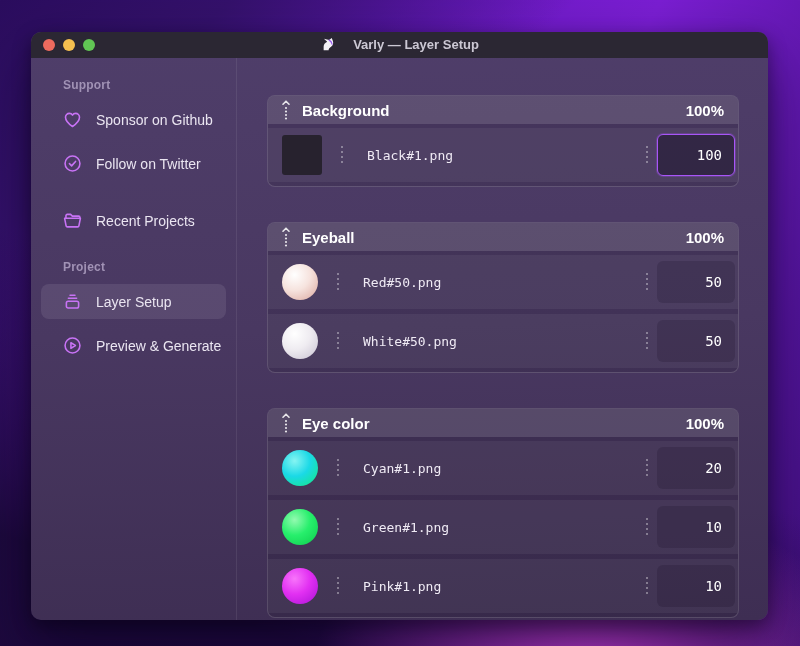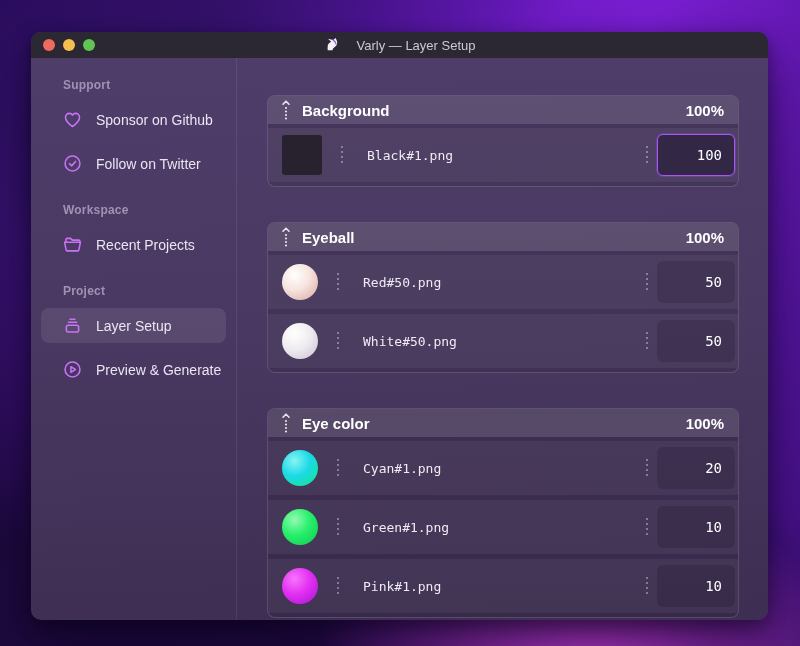--- a/index.html
+++ b/index.html
@@ -20,21 +20,21 @@
     box-shadow:0 28px 60px rgba(10,0,30,0.55), 0 6px 18px rgba(0,0,0,0.4);
     background:linear-gradient(178deg, #4f3e6a 0%, #493861 50%, #3e2e53 100%);
     display:flex; flex-direction:column;
   }
   .titlebar {
     height:26px; flex:0 0 26px; background:#2b2733;
     display:flex; align-items:center; justify-content:center; position:relative;
   }
   .lights { position:absolute; left:12px; top:7px; display:flex; gap:8px; }
   .light { width:12px; height:12px; border-radius:50%; }
-  .titlebar-title { display:flex; align-items:center; gap:17px; font-size:13px; font-weight:normal; color:#ccc8d4; }
+  .titlebar-title { display:flex; align-items:flex-start; gap:17px; font-size:13px; font-weight:bold; color:#ccc8d4; }
   .win-body { flex:1; display:flex; min-height:0; }
 
   
   .sidebar { width:206px; flex:0 0 206px; border-right:1px solid rgba(255,255,255,0.08); padding-top:20px; }
   .section { margin-bottom:22px; }
   .section-header { margin:0 0 10px 32px; font-size:12px; font-weight:bold; color:#a192b5; letter-spacing:0.2px; }
   .side-item {
     display:flex; align-items:center; gap:13px; height:35px;
     margin:0 10px 9px 10px; padding-left:20px; border-radius:8px; cursor:pointer;
   }
@@ -124,21 +124,20 @@
             <svg width="21" height="21" viewBox="0 0 24 24" fill="none" stroke="currentColor" stroke-width="1.8" stroke-linecap="round" stroke-linejoin="round">
               <circle cx="12" cy="12" r="8.5"></circle>
               <path d="M8.5 12.2 L11 14.7 L15.5 9.6"></path>
             </svg>
           </span>
           <span class="side-label">Follow on Twitter</span>
         </div>
       </div>
 
       <div class="section">
-        <div class="section-header">Workspace</div>
         <div class="side-item">
           <span class="side-icon">
             <svg width="21" height="21" viewBox="0 0 24 24" fill="none" stroke="currentColor" stroke-width="1.8" stroke-linecap="round" stroke-linejoin="round">
               <path d="M4.5 9 V6.5 C4.5 5.7 5.2 5 6 5 H9.8 L11.8 7 H19 C19.8 7 20.5 7.7 20.5 8.5 V9"></path>
               <path d="M3 9.5 H21 L19.3 18.2 C19.2 18.9 18.6 19.3 17.9 19.3 H6.1 C5.4 19.3 4.8 18.9 4.7 18.2 Z"></path>
             </svg>
           </span>
           <span class="side-label">Recent Projects</span>
         </div>
       </div>

